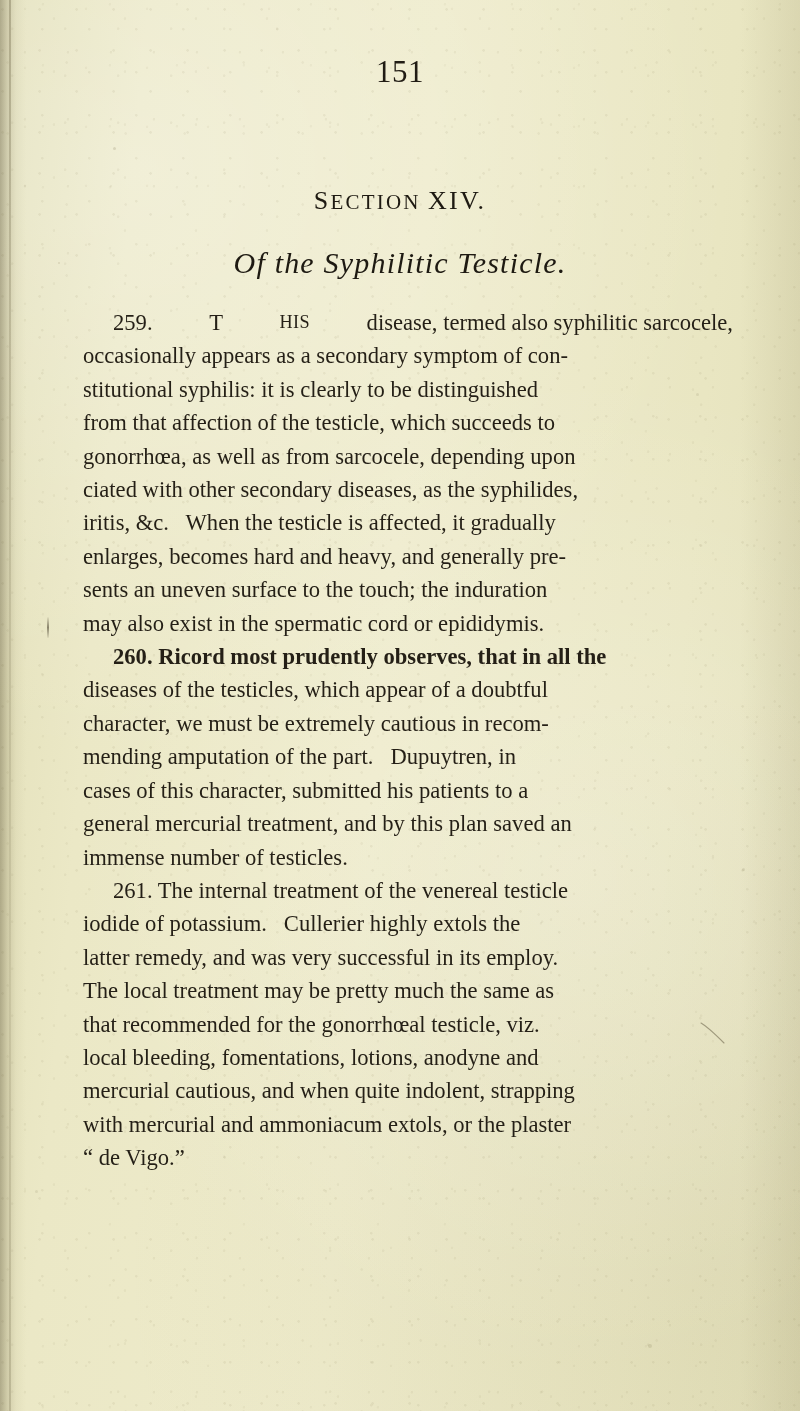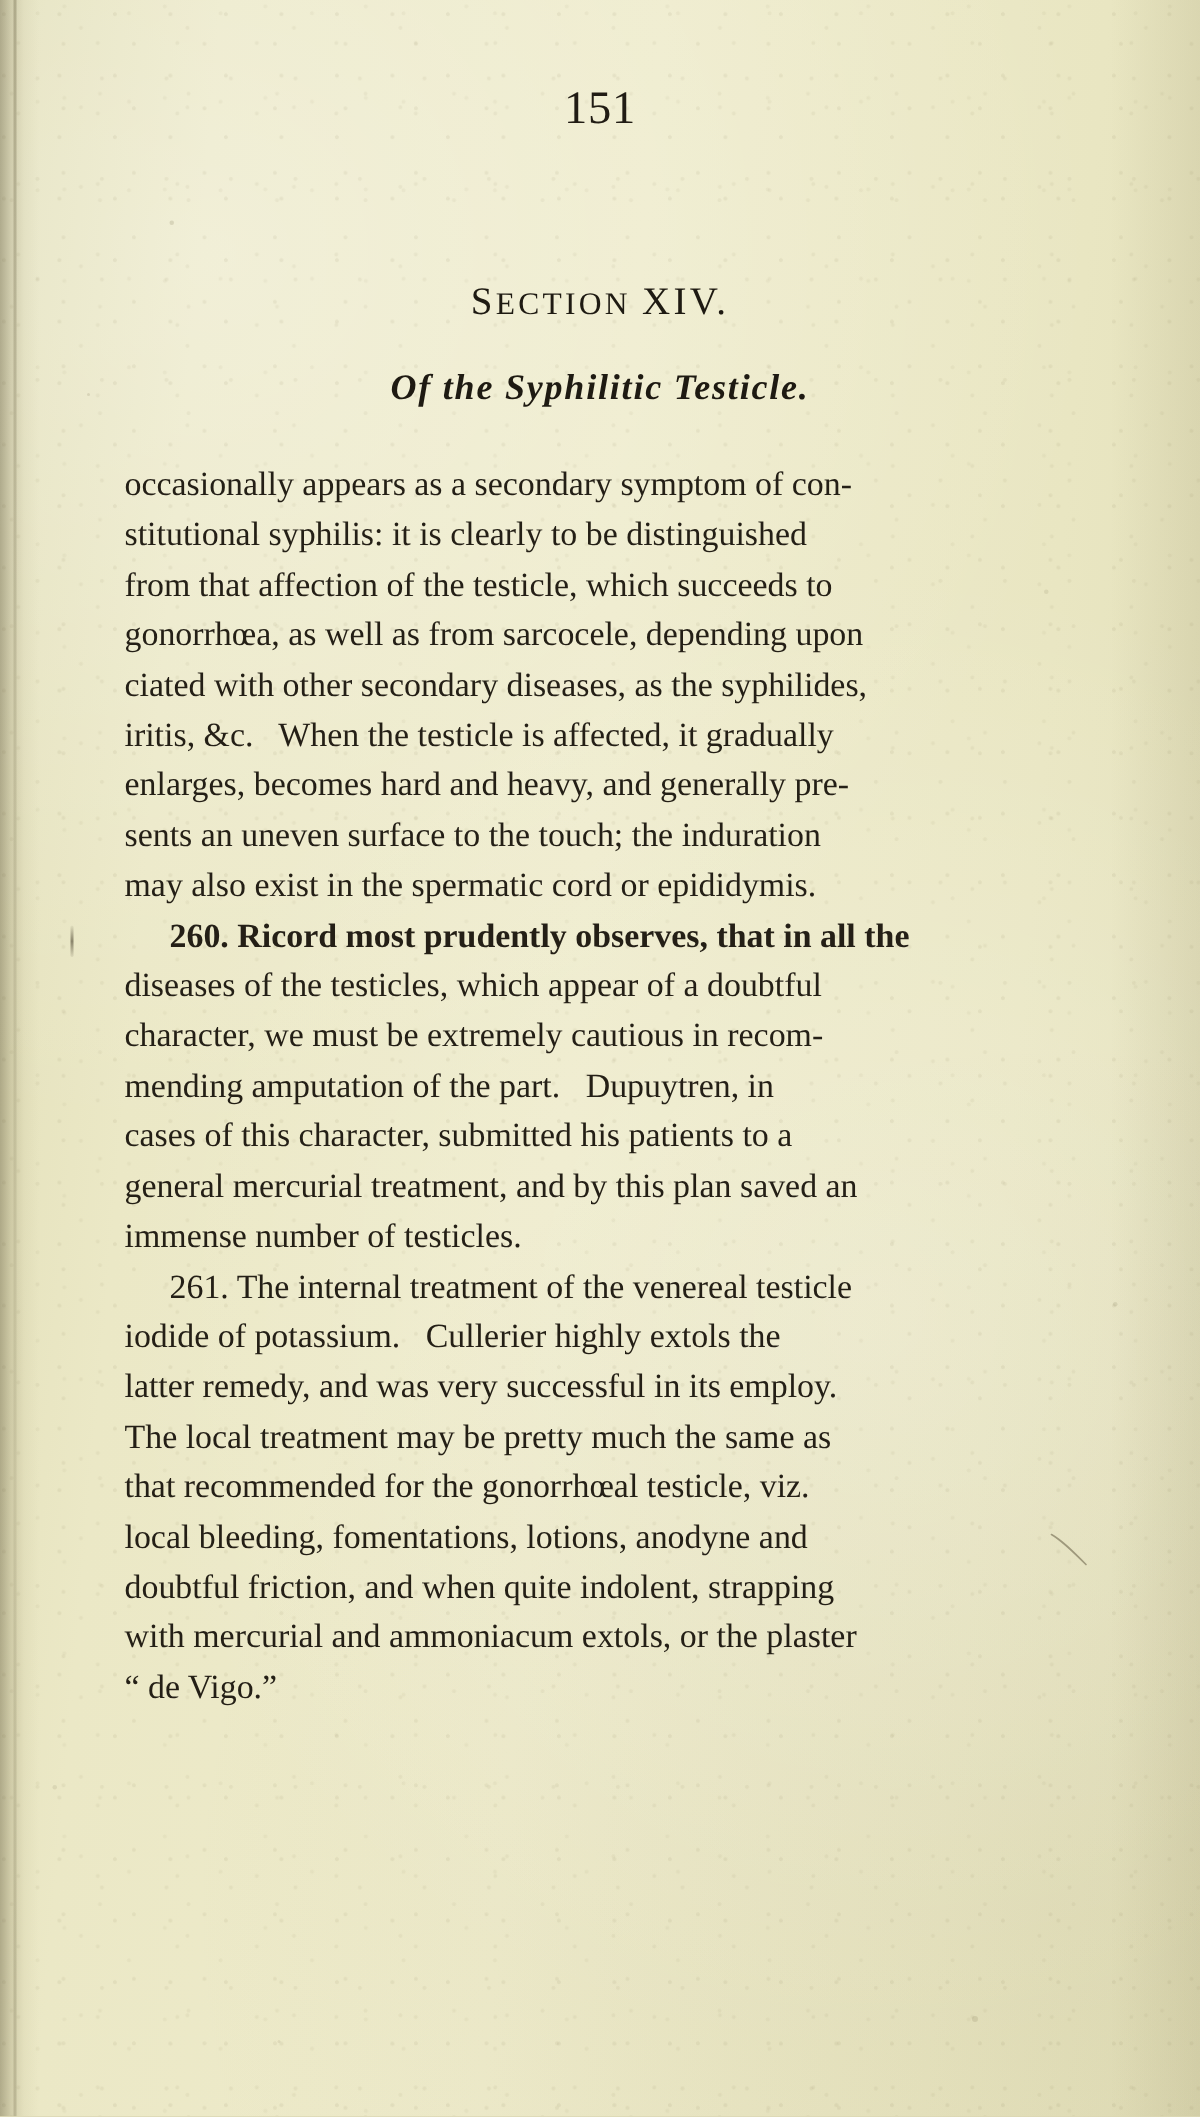--- a/index.html
+++ b/index.html
@@ -109,24 +109,23 @@
     font-size: 21px;
   }
 
   .section-subtitle {
     position: absolute;
     top: 246px;
     left: 0;
     width: 800px;
     text-align: center;
     font-style: italic;
-    font-size: 24px;
+    font-size: 30px;
     letter-spacing: 1.2px;
     color: #1e1a12;
-    font-weight: bold;
   }
 
   
   .body-block {
     position: absolute;
     top: 306px;
     left: 83px;
     width: 650px;
   }
 
@@ -206,20 +205,21 @@
 
   <div class="section-heading">
     <span class="cap">S</span><span class="sc">ECTION </span><span class="cap">XIV</span><span class="cap">.</span>
   </div>
 
   <div class="section-subtitle">Of the Syphilitic Testicle.</div>
 
   <div class="body-block">
 
     <p class="para">
+      <span class="line"><span class="w" style="margin-left:30px;">259.</span><span class="w">T</span><span class="w smallcaps">HIS</span><span class="w">disease, termed also syphilitic sarcocele,</span></span>
       <span class="line"><span class="w">occasionally appears as a secondary symptom of con-</span></span>
       <span class="line"><span class="w">stitutional syphilis: it is clearly to be distinguished</span></span>
       <span class="line"><span class="w">from that affection of the testicle, which succeeds to</span></span>
       <span class="line"><span class="w">gonorrhœa, as well as from sarcocele, depending upon</span></span>
       <span class="line"><span class="w">ciated with other secondary diseases, as the syphilides,</span></span>
       <span class="line"><span class="w">iritis, &amp;c.   When the testicle is affected, it gradually</span></span>
       <span class="line"><span class="w">enlarges, becomes hard and heavy, and generally pre-</span></span>
       <span class="line"><span class="w">sents an uneven surface to the touch; the induration</span></span>
       <span class="line last"><span class="w">may also exist in the spermatic cord or epididymis.</span></span>
     </p>
@@ -234,21 +234,21 @@
       <span class="line last"><span class="w">immense number of testicles.</span></span>
     </p>
 
     <p class="para">
       <span class="line"><span class="w" style="margin-left:30px;">261. The internal treatment of the venereal testicle</span></span>
       <span class="line"><span class="w">iodide of potassium.   Cullerier highly extols the</span></span>
       <span class="line"><span class="w">latter remedy, and was very successful in its employ.</span></span>
       <span class="line"><span class="w">The local treatment may be pretty much the same as</span></span>
       <span class="line"><span class="w">that recommended for the gonorrhœal testicle, viz.</span></span>
       <span class="line"><span class="w">local bleeding, fomentations, lotions, anodyne and</span></span>
-      <span class="line"><span class="w">doubtful friction, and when quite indolent, strapping</span></span>
+      <span class="line"><span class="w">mercurial cautious, and when quite indolent, strapping</span></span>
       <span class="line"><span class="w">with mercurial and ammoniacum extols, or the plaster</span></span>
       <span class="line last"><span class="w">“ de Vigo.”</span></span>
     </p>
 
   </div>
 
   <div class="margin-tick"></div>
 
   <svg class="pen-stroke" viewBox="0 0 26 22" xmlns="http://www.w3.org/2000/svg">
     <path d="M1 1 C 8 5, 15 12, 24 21" stroke="#4a4129" stroke-width="1.1" fill="none" stroke-linecap="round"></path>

